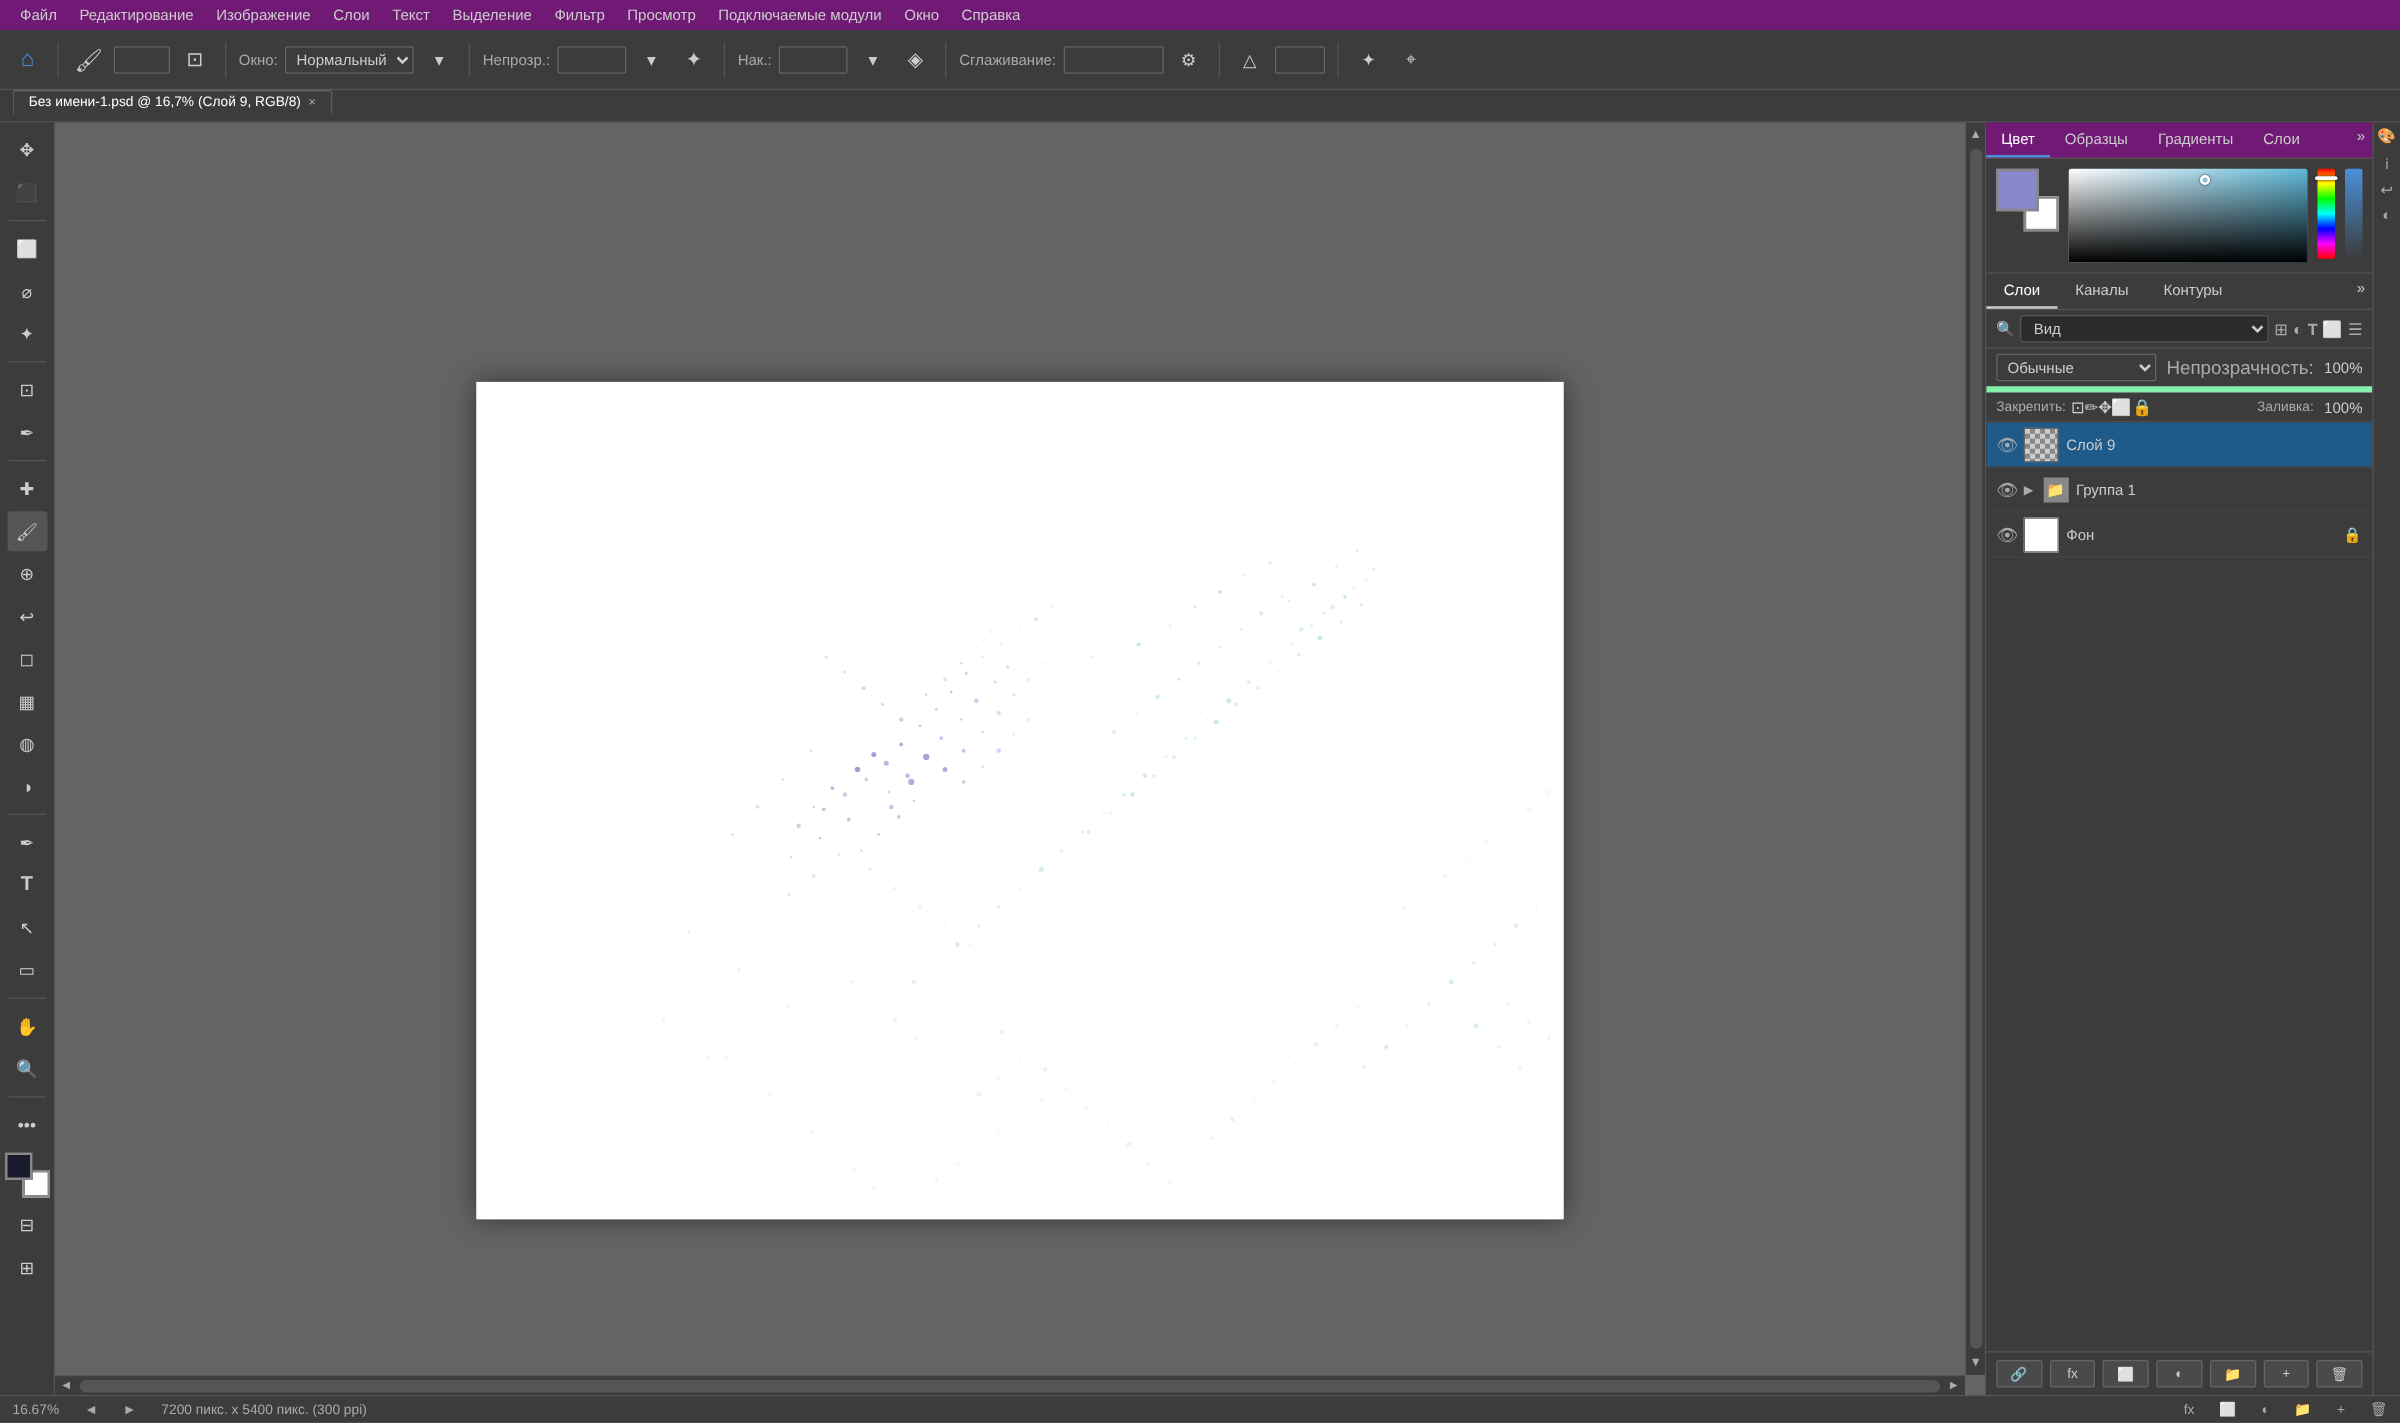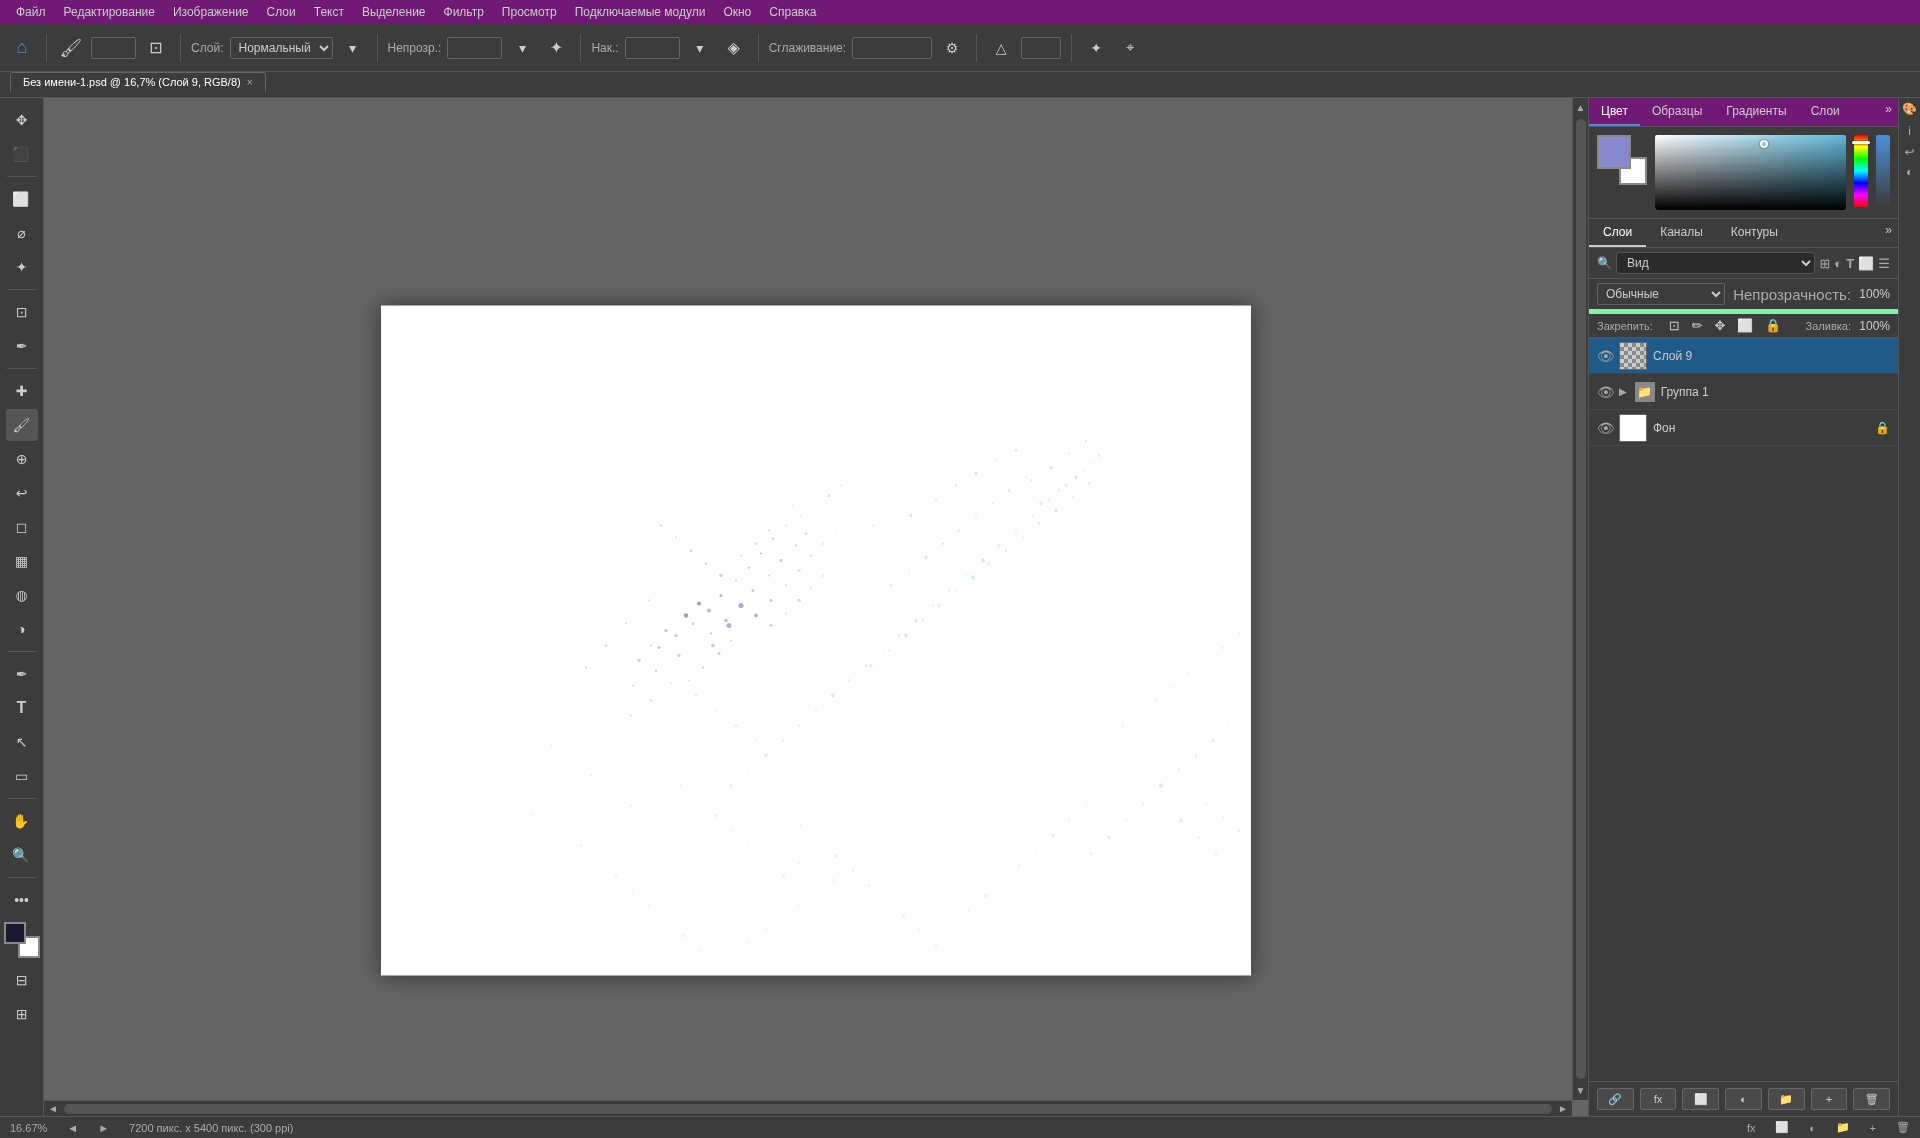--- a/index.html
+++ b/index.html
@@ -53,21 +53,21 @@
     .layers-tabs { display: flex; background: #3c3c3c; border-bottom: 1px solid #555; }
     .layers-tab { padding: 6px 14px; font-size: 12px; color: #ccc; cursor: pointer; }
     .layers-tab.active { color: #fff; border-bottom: 2px solid #ccc; }
     .layers-toolbar { display: flex; align-items: center; padding: 4px 8px; gap: 4px; border-bottom: 1px solid #555; }
     .layers-search { flex: 1; background: #2b2b2b; border: 1px solid #555; color: #ccc; padding: 2px 6px; font-size: 12px; border-radius: 3px; height: 22px; }
     .layers-controls { display: flex; align-items: center; padding: 4px 8px; gap: 8px; border-bottom: 5px solid #86efac; }
     .blend-dropdown { background: #3c3c3c; border: 1px solid #666; color: #ccc; font-size: 12px; padding: 2px 4px; border-radius: 2px; height: 22px; flex: 1; }
     .opacity-control { display: flex; align-items: center; gap: 4px; }
     .opacity-label { color: #aaa; font-size: 15px; white-space: nowrap; }
     .opacity-value { color: #ccc; font-size: 12px; width: 35px; text-align: right; }
-    .lock-controls { display: flex; align-items: center; padding: 4px 8px; gap: 12px; border-bottom: 1px solid #555; }
+    .lock-controls { display: flex; align-items: center; padding: 4px 8px; gap: 0; border-bottom: 1px solid #555; }
     .lock-label { color: #aaa; font-size: 11px; margin-right: 4px; }
     .lock-btn { color: #ccc; font-size: 13px; cursor: pointer; }
     .fill-control { margin-left: auto; display: flex; align-items: center; gap: 4px; }
     .fill-label { color: #aaa; font-size: 11px; }
     .fill-value { color: #ccc; font-size: 12px; width: 35px; text-align: right; }
     .layer-list { flex: 1; overflow-y: auto; background: #3c3c3c; }
     .layer-item { display: flex; align-items: center; padding: 4px 8px; gap: 6px; height: 36px; cursor: pointer; border-bottom: 1px solid #444; }
     .layer-item.active { background: #1e5a8a; }
     .layer-visibility { width: 16px; color: #aaa; font-size: 14px; cursor: pointer; text-align: center; }
     .layer-thumb { width: 28px; height: 28px; border: 1px solid #666; flex-shrink: 0; }
@@ -112,21 +112,21 @@
 
 <div id="toolbar">
 
   <div class="toolbar-icon" style="color:#4a90d9;font-size:18px;">⌂</div>
   <div class="toolbar-separator"></div>
 
   <div class="toolbar-icon" style="font-size:18px;">🖌</div>
   <input class="toolbar-input" type="text" style="width: 45px;">
   <div class="toolbar-icon" style="font-size:16px;">⊡</div>
   <div class="toolbar-separator"></div>
-  <span class="toolbar-label">Слой:</span>
+  <span class="toolbar-label">Окно:</span>
   <select class="toolbar-dropdown">
     <option>Нормальный</option>
   </select>
   <div class="toolbar-icon">▾</div>
   <div class="toolbar-separator"></div>
   <span class="toolbar-label">Непрозр.:</span>
   <input class="toolbar-input" type="text" style="">
   <div class="toolbar-icon">▾</div>
   <div class="toolbar-icon" style="font-size:16px;">✦</div>
   <div class="toolbar-separator"></div>

